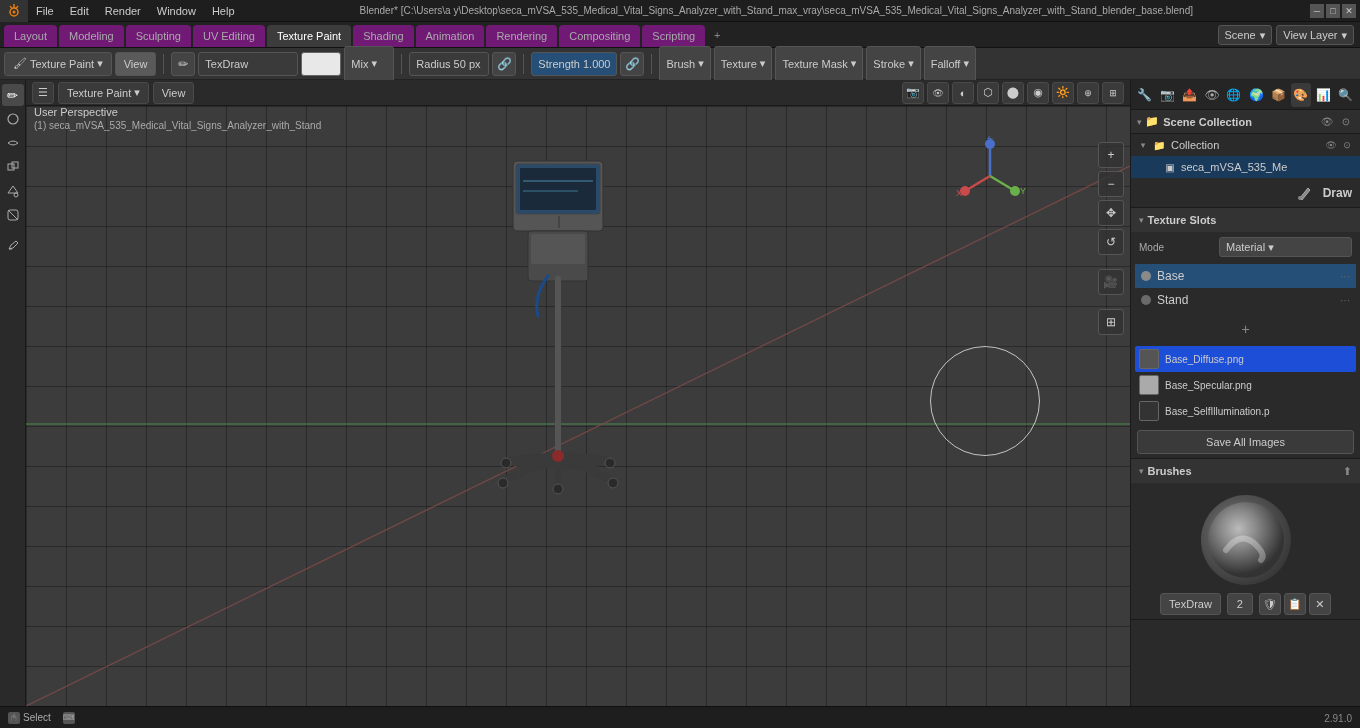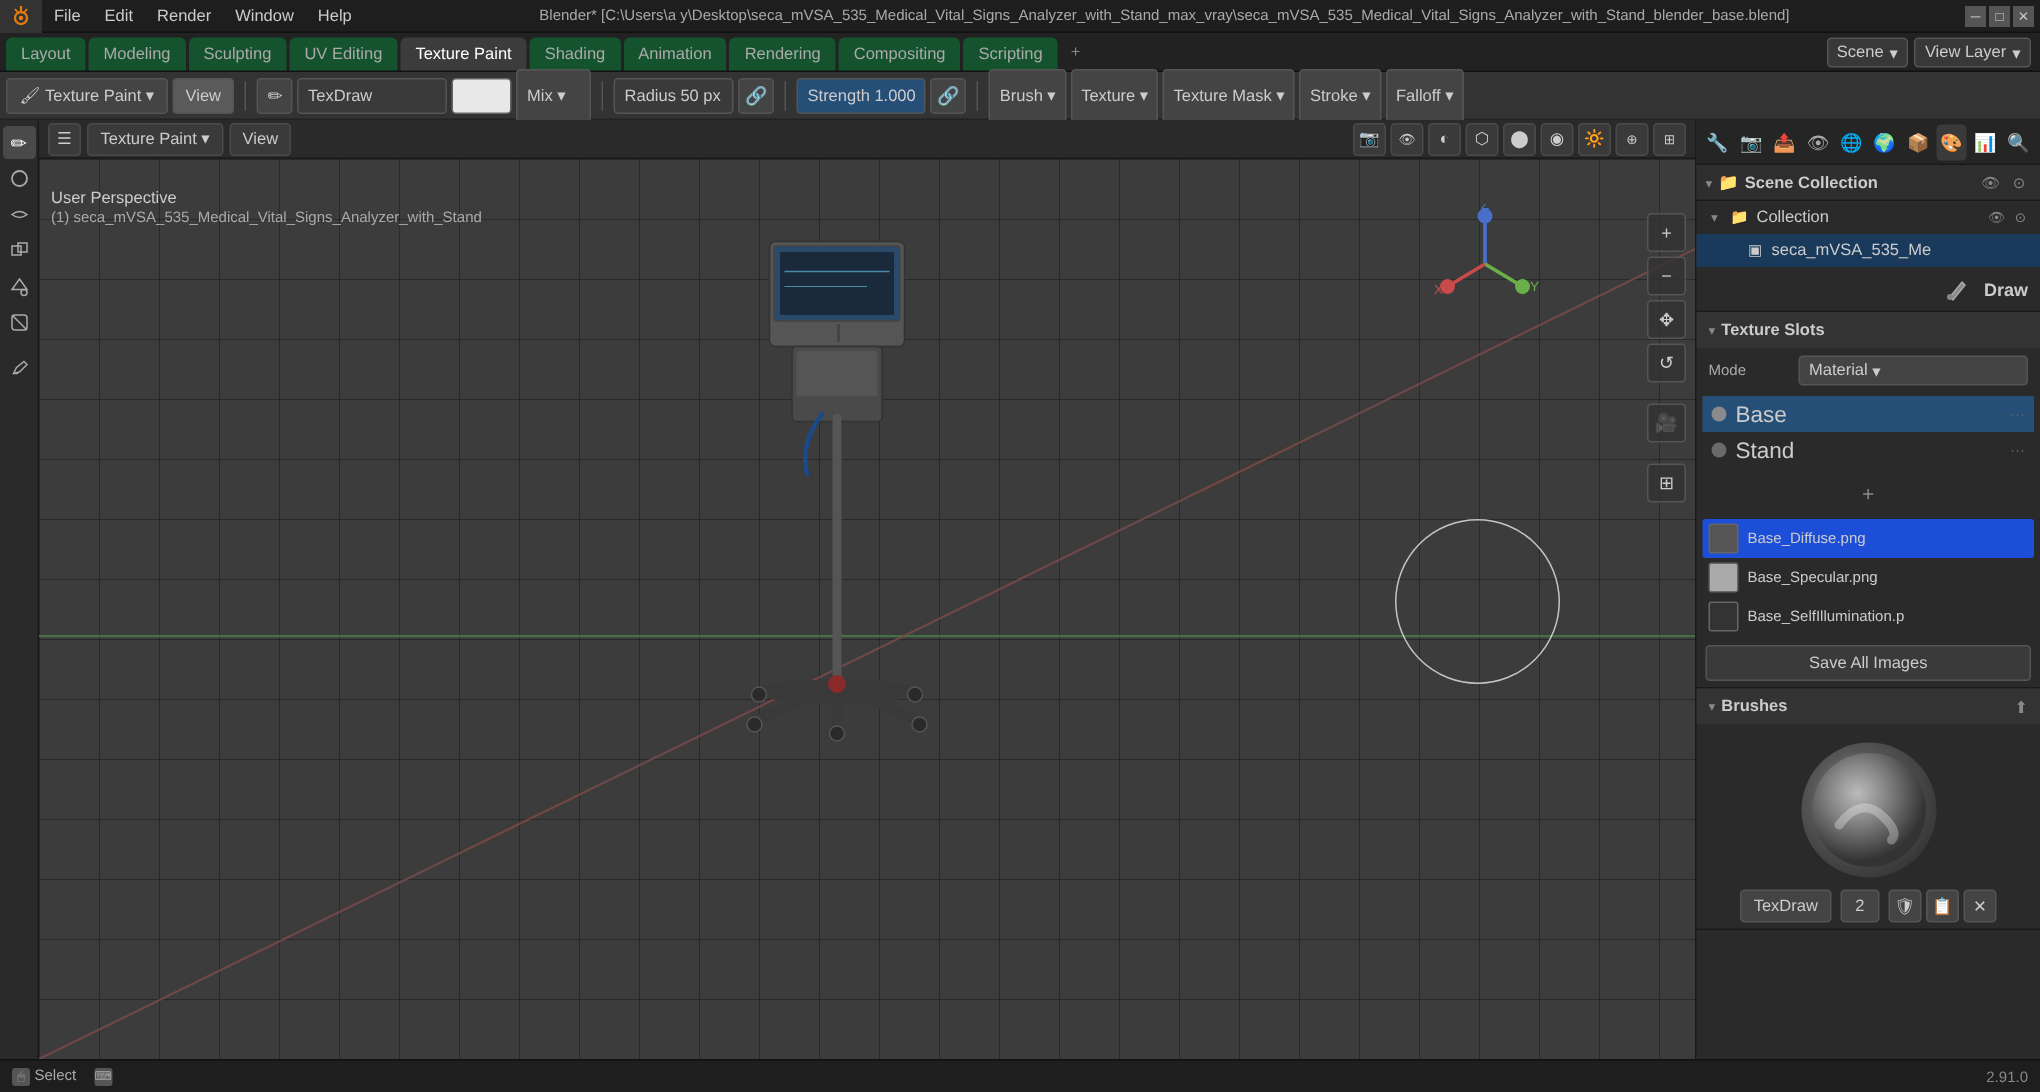--- a/index.html
+++ b/index.html
@@ -83,21 +83,21 @@
       height: 26px;
       display: flex;
       align-items: flex-end;
       border-bottom: 1px solid #111;
       flex-shrink: 0;
       padding-left: 4px;
       gap: 2px;
     }
     .ws-tab {
       padding: 3px 10px;
-      background: #14532d;
+      background: #701a75;
       color: #aaa;
       cursor: pointer;
       border-radius: 4px 4px 0 0;
       height: 22px;
       display: flex;
       align-items: center;
       font-size: 11px;
     }
     .ws-tab.active {
       background: #3c3c3c;
@@ -329,21 +329,21 @@
     .line-x {
       position: absolute;
       top: 0; left: 0;
       width: 100%; height: 100%;
       pointer-events: none;
     }
 
     
     .viewport-info {
       position: absolute;
-      top: 20px;
+      top: 0;
       left: 8px;
       color: #ccc;
       font-size: 11px;
     }
     .viewport-info-line2 {
       color: #aaa;
       font-size: 10px;
       margin-top: 2px;
     }
 
@@ -606,21 +606,21 @@
     .prop-section-body {
       padding: 4px 8px;
       display: flex;
       flex-direction: column;
       gap: 3px;
     }
     .prop-row {
       display: flex;
       align-items: center;
       height: 22px;
-      gap: 0;
+      gap: 20px;
     }
     .prop-label {
       width: 60px;
       color: #aaa;
       font-size: 10px;
       flex-shrink: 0;
     }
     .prop-value {
       flex: 1;
       background: #444;
@@ -688,21 +688,21 @@
     }
     .slot-item.selected { background: #264f78; }
     .slot-dot {
       width: 10px;
       height: 10px;
       border-radius: 50%;
       flex-shrink: 0;
     }
     .slot-label {
       flex: 1;
-      font-size: 15px;
+      font-size: 12px;
       color: #ccc;
     }
     .slot-dots-icon {
       color: #666;
       font-size: 10px;
     }
 
     
     .brushes-section {
       padding: 4px;

